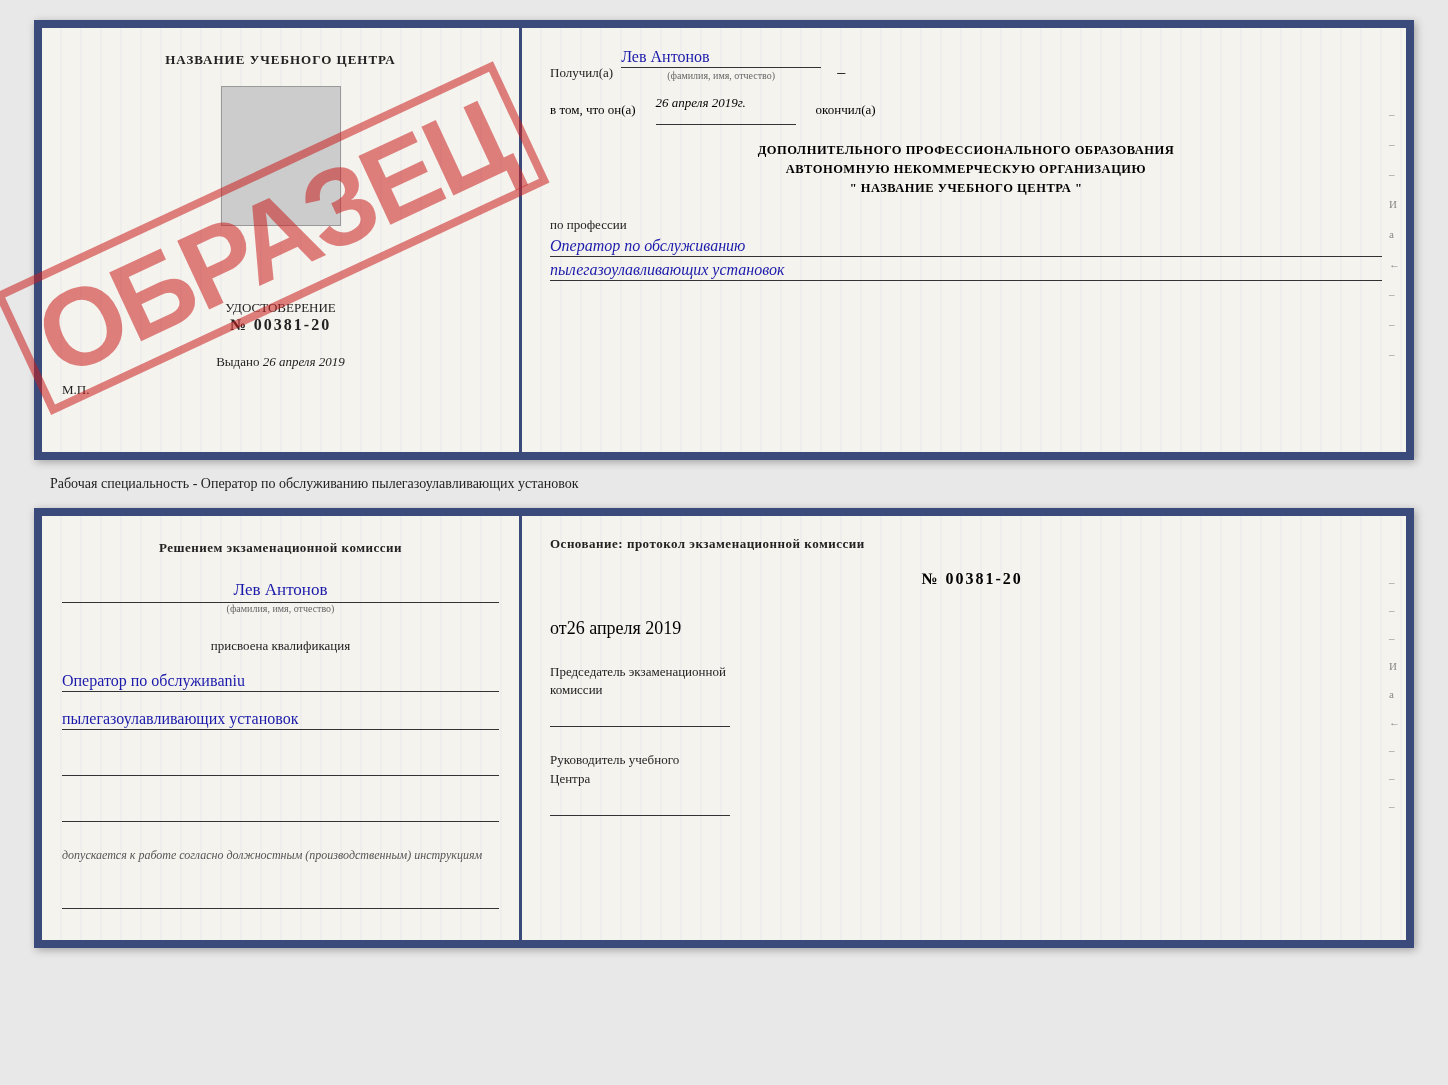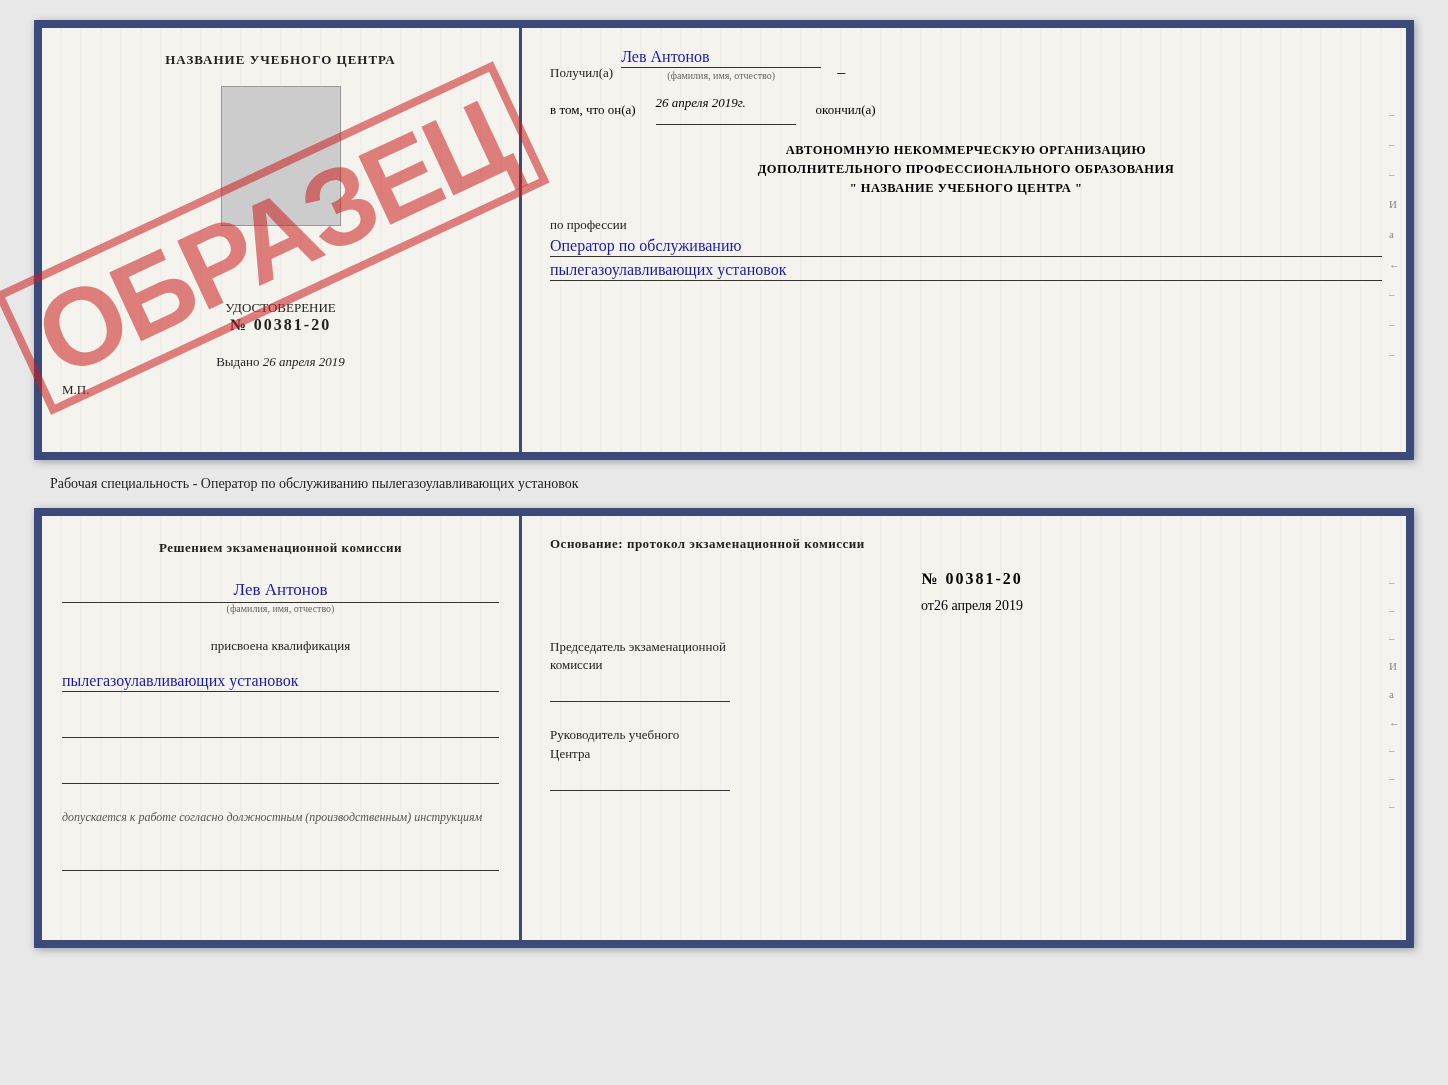--- a/index.html
+++ b/index.html
@@ -187,20 +187,21 @@
       margin-top: 10px;
     }
 
     .profession-value {
       font-size: 16px;
       color: #1a1aaa;
       font-family: 'Comic Sans MS', cursive;
       border-bottom: 1px solid #333;
       margin-top: 4px;
       padding-bottom: 1px;
+      font-style: italic;
     }
 
     .side-marks {
       position: absolute;
       right: 6px;
       top: 80px;
       display: flex;
       flex-direction: column;
       gap: 18px;
       font-size: 11px;
@@ -308,23 +309,22 @@
 
     .protocol-number {
       font-size: 16px;
       font-weight: bold;
       letter-spacing: 2px;
       text-align: center;
       margin-top: 8px;
     }
 
     .protocol-date {
-      font-size: 14px;
-      text-align: center;
-      margin-top: 0;
+      font-size: 18px;
+      margin-top: 20px;
     }
 
     .signature-block {
       margin-top: 14px;
     }
 
     .sig-label {
       font-size: 13px;
       color: #222;
       line-height: 1.4;
@@ -387,22 +387,22 @@
       <span style="margin-left:8px;font-size:16px;">–</span>
     </div>
 
     <div class="date-line">
       <span>в том, что он(а)</span>
       <span class="date-value" style="font-style:italic;">26 апреля 2019г.</span>
       <span>окончил(а)</span>
     </div>
 
     <div class="org-block">
+      <div>ДОПОЛНИТЕЛЬНОГО ПРОФЕССИОНАЛЬНОГО ОБРАЗОВАНИЯ</div>
       <div>АВТОНОМНУЮ НЕКОММЕРЧЕСКУЮ ОРГАНИЗАЦИЮ</div>
-      <div>ДОПОЛНИТЕЛЬНОГО ПРОФЕССИОНАЛЬНОГО ОБРАЗОВАНИЯ</div>
       <div>"  НАЗВАНИЕ УЧЕБНОГО ЦЕНТРА  "</div>
     </div>
 
     <div>
       <div class="profession-label">по профессии</div>
       <div class="profession-value">Оператор по обслуживанию</div>
       <div class="profession-value">пылегазоулавливающих установок</div>
     </div>
 
     <div class="side-marks">
@@ -424,20 +424,21 @@
 <div class="document-page">
 
   <div class="doc2-left">
     <div class="commission-title">Решением экзаменационной комиссии</div>
     <div style="text-align:center; margin-top:6px;">
       <div class="commission-name">Лев Антонов</div>
       <div class="fio-label">(фамилия, имя, отчество)</div>
     </div>
 
     <div class="qualification-label">присвоена квалификация</div>
+    <div class="qualification-value">Оператор по обслуживaniu</div>
     <div class="qualification-value">пылегазоулавливающих установок</div>
 
     <div class="underline-blank"></div>
     <div class="underline-blank"></div>
 
     <div class="допуск-text">допускается к  работе согласно должностным (производственным) инструкциям</div>
     <div class="underline-blank"></div>
   </div>
 
   <div class="doc2-right" style="position:relative;">

